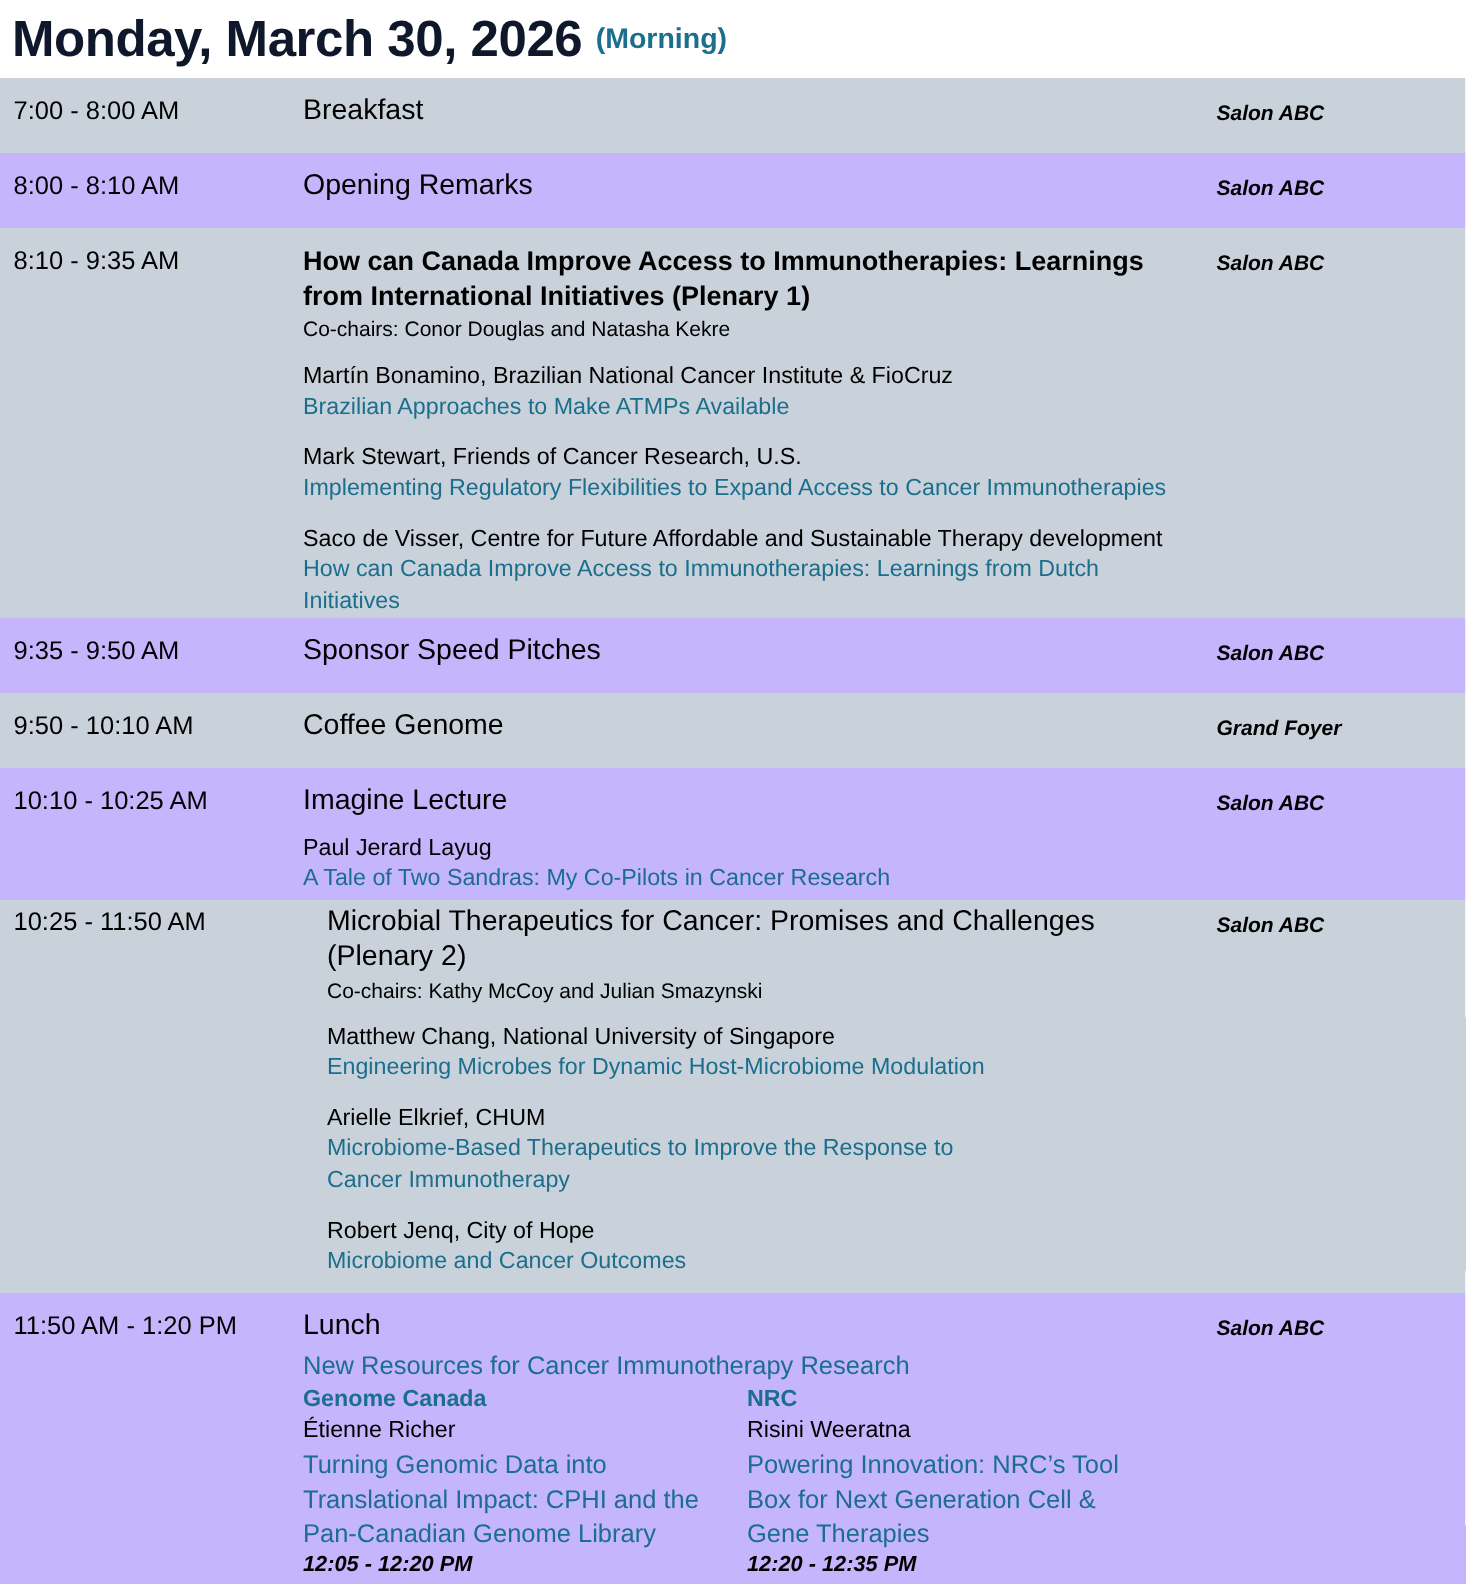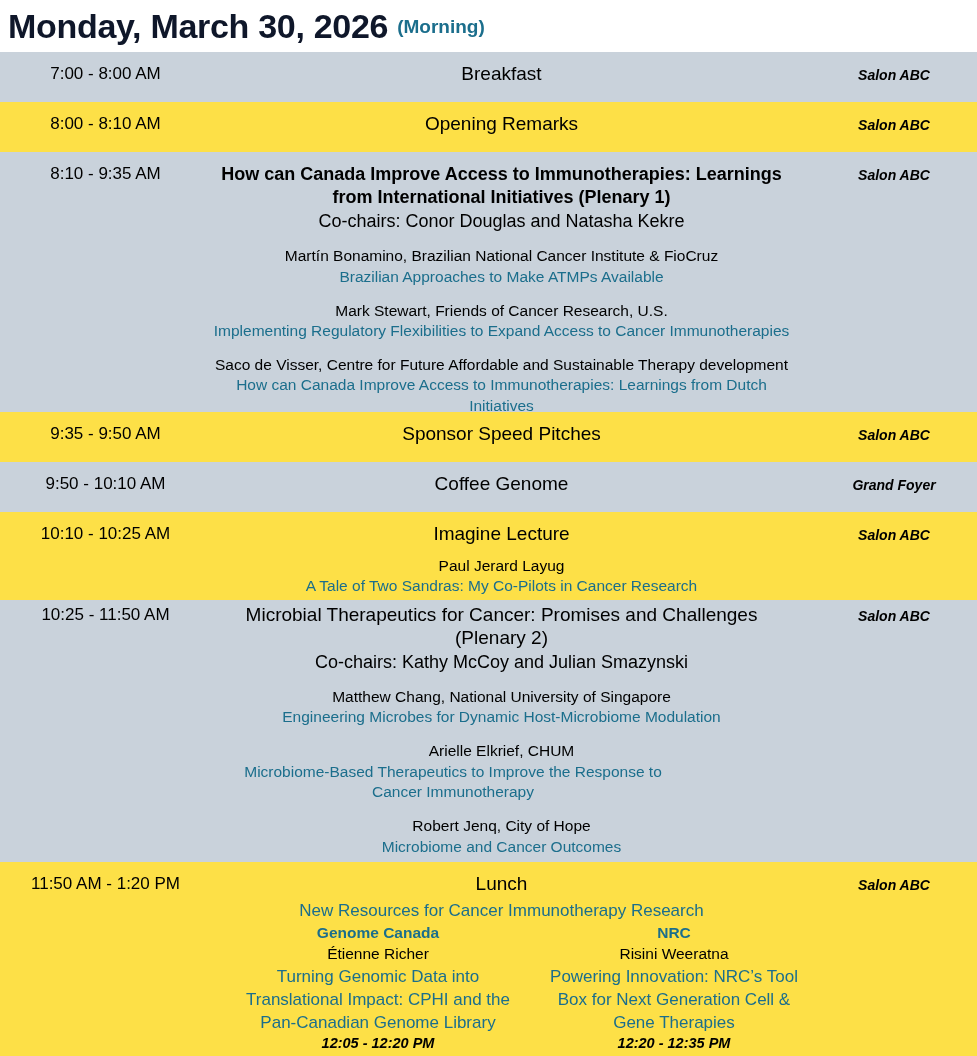--- a/index.html
+++ b/index.html
@@ -36,31 +36,30 @@
     font-weight: bold;
     color: #1b6e8c;
     margin-left: 9px;
     line-height: 1;
     white-space: nowrap;
   }
 
   
   .schedule {
     width: 843px;
-    text-align: center;
   }
   .row {
     display: flex;
     align-items: flex-start;
     box-sizing: border-box;
     padding: 9px 0 9px 0;
     width: 977px;
   }
   .row.shaded { background: #c9d2db; }
-  .row.plain  { background: #fde047; gap: 37px; }
+  .row.plain  { background: #c4b5fd; }
 
   .col-time {
     flex: 0 0 202px;
     width: 202px;
     box-sizing: border-box;
     padding-left: 9px;
     font-size: 17px;
     line-height: 1.25;
     white-space: nowrap;
   }
@@ -87,21 +86,21 @@
   .row-h50 { height: 50px; padding-top: 11px; }
   .row-simple .session-title { font-size: 19px; line-height: 1.2; }
 
   .session-title {
     font-size: 19px;
     line-height: 1.2;
     color: #000;
   }
   .session-title.bold { font-weight: bold; font-size: 18px; line-height: 1.28; }
   .cochairs {
-    font-size: 18px;
+    font-size: 14px;
     line-height: 1.3;
     margin-top: 1px;
   }
 
   .talk {
     margin-top: 13px;
   }
   .speaker {
     font-size: 15.5px;
     line-height: 1.32;

